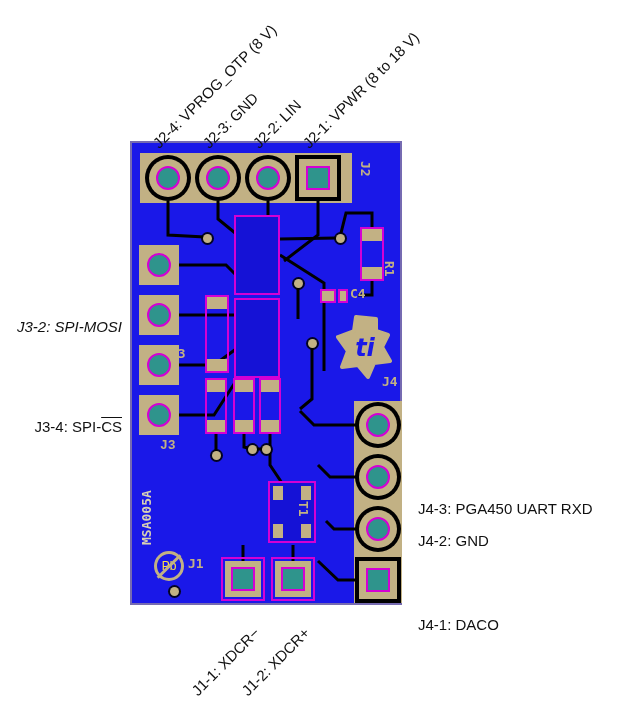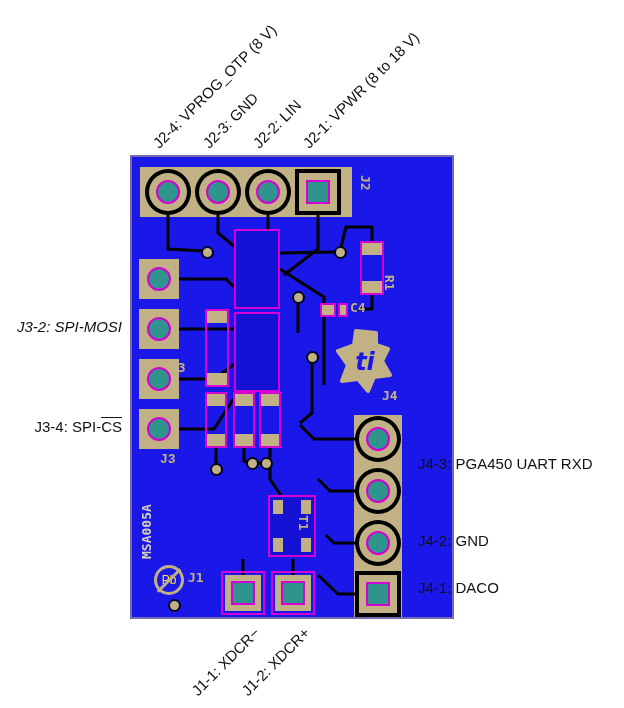--- a/index.html
+++ b/index.html
@@ -6,21 +6,21 @@
   #stage{position:relative;width:624px;height:708px;background:#ffffff;font-family:"Liberation Sans",sans-serif;overflow:hidden;}
 
   
   .lbl{position:absolute;height:18px;line-height:18px;font-size:15px;color:#111;white-space:nowrap;}
   .lbl.rot-up{transform:rotate(-45deg);transform-origin:0 100%;}
   .lbl.rot-dn{transform:rotate(-45deg);transform-origin:100% 0;}
   .lbl.right-align{text-align:right;}
   .ov{text-decoration:overline;}
 
   
-  #board{position:absolute;left:130px;top:155px;width:324px;height:464px;background:#1a18e8;
+  #board{position:absolute;left:130px;top:141px;width:272px;height:464px;background:#1a18e8;
          border:2px solid rgba(194,177,132,.55);box-sizing:border-box;}
   .strip{position:absolute;background:#c2b184;}
   .pad{position:absolute;display:flex;align-items:center;justify-content:center;background:#c2b184;}
   .pad.round{border-radius:50%;}
   .pad.gap{box-shadow:0 0 0 4px #000;}
   .pad.outline-m{outline:2px solid #d400d4;outline-offset:2px;}
   .core{width:20px;height:20px;background:#2f948c;border:2px solid #d400d4;}
   .core.round{border-radius:50%;}
 
   .comp{position:absolute;border:2px solid #d400d4;box-sizing:border-box;}
@@ -191,20 +191,20 @@
   </div>
 
   <div class="lbl rot-up" style="left:162px;top:134px;">J2-4: VPROG_OTP (8 V)</div>
   <div class="lbl rot-up" style="left:212px;top:134px;">J2-3: GND</div>
   <div class="lbl rot-up" style="left:262px;top:134px;">J2-2: LIN</div>
   <div class="lbl rot-up" style="left:312px;top:134px;">J2-1: VPWR (8 to 18 V)</div>
 
   <div class="lbl right-align" style="right:502px;top:318px;font-style:italic;"><span>J3-2: SPI-MOSI</span><span class="ov"></span></div>
   <div class="lbl right-align" style="right:502px;top:418px;"><span>J3-4: SPI-</span><span class="ov">CS</span></div>
 
-  <div class="lbl" style="left:418px;top:455px;text-align:right;">J4-3: PGA450 UART RXD</div>
+  <div class="lbl" style="left:418px;top:500px;text-align:right;">J4-3: PGA450 UART RXD</div>
   <div class="lbl" style="left:418px;top:532px;">J4-2: GND</div>
-  <div class="lbl" style="left:418px;top:579px;">J4-1: DACO</div>
+  <div class="lbl" style="left:418px;top:616px;">J4-1: DACO</div>
 
   <div class="lbl rot-dn" style="right:373px;top:624px;">J1-1: XDCR−</div>
   <div class="lbl rot-dn" style="right:323px;top:624px;">J1-2: XDCR+</div>
 
 </div>
 
 </body></html>

